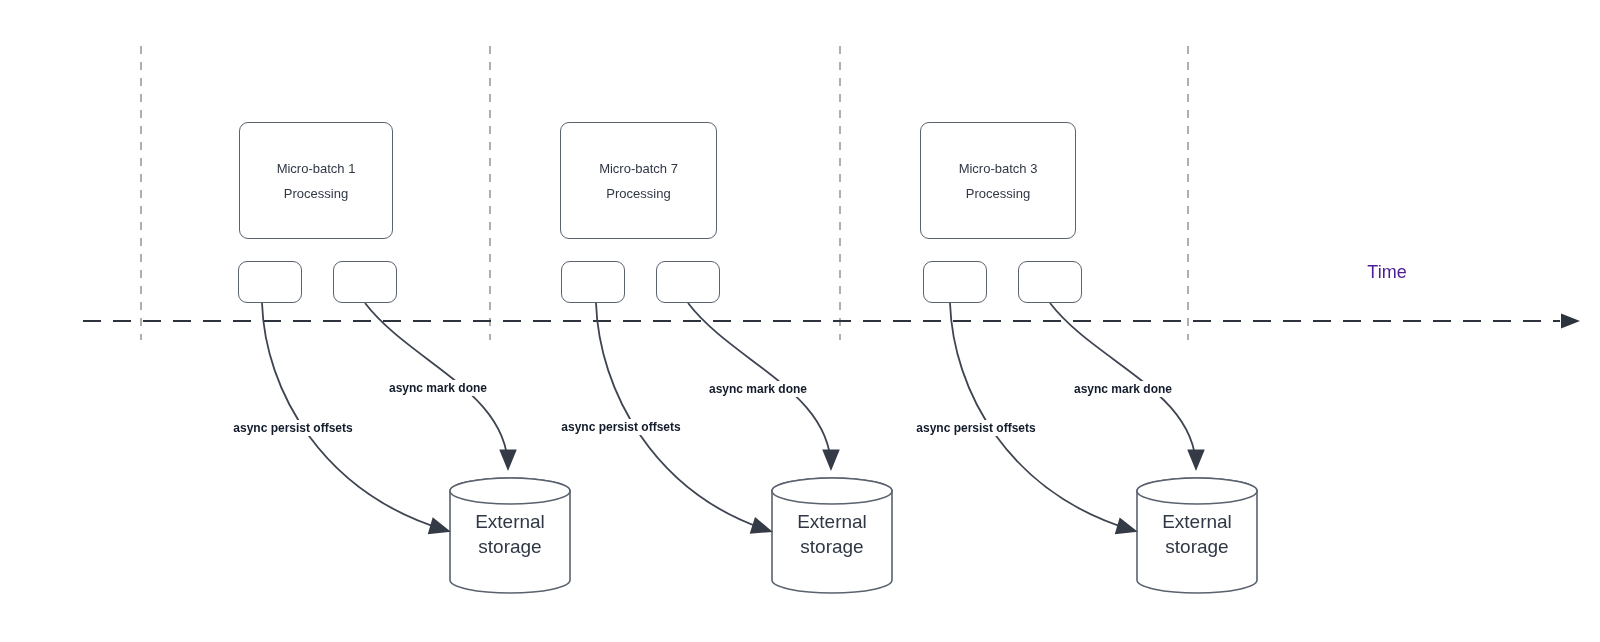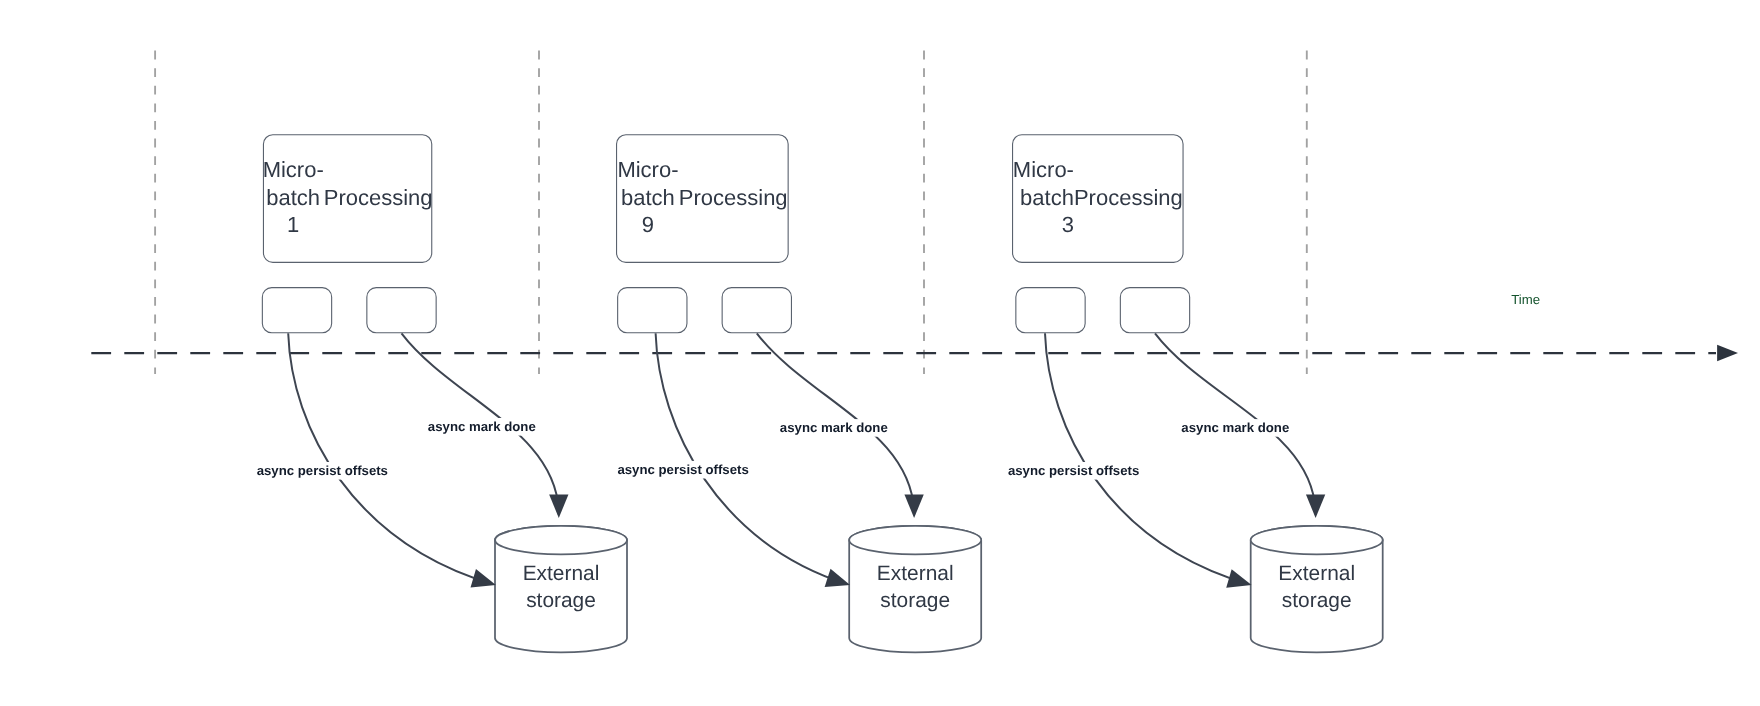--- a/index.html
+++ b/index.html
@@ -12,24 +12,24 @@
     overflow: hidden;
   }
   .layer { position: absolute; left: 0; top: 0; width: 1600px; height: 642px; }
   .proc-box {
     position: absolute;
     box-sizing: border-box;
     background: #ffffff;
     border: 1.6px solid #5a626e;
     border-radius: 9px;
     display: flex;
-    flex-direction: row;
+    flex-direction: column;
     justify-content: center;
     align-items: center;
-    font-size: 20px;
+    font-size: 13px;
     line-height: 25px;
     color: #303845;
     text-align: center;
   }
   .mini-box {
     position: absolute;
     box-sizing: border-box;
     width: 64px;
     height: 42px;
     background: #ffffff;
@@ -51,22 +51,22 @@
     width: 124px;
     transform: translateX(-50%);
     text-align: center;
     font-size: 19px;
     line-height: 25px;
     color: #303845;
   }
   .time-label {
     position: absolute;
     transform: translate(-50%, -50%);
-    font-size: 12px;
-    color: #14532d;
+    font-size: 18px;
+    color: #4c1d95;
     white-space: nowrap;
   }
 </style>
 </head>
 <body>
 
 <div class="canvas">
 
   <svg class="layer" width="1600" height="642" viewBox="0 0 1600 642" xmlns="http://www.w3.org/2000/svg">
     <defs>
@@ -113,21 +113,21 @@
   <div class="mini-box" style="left:238px; top:261px;"></div>
   <div class="mini-box" style="left:333px; top:261px;"></div>
   <div class="arrow-label" style="left:293px; top:428px;">async persist offsets</div>
   <div class="arrow-label" style="left:438px; top:388px;">async mark done</div>
   <div class="storage-label" style="left:510px; top:509px;">
     <span style="display:block;">External</span>
     <span style="display:block;">storage</span>
   </div>
 
   <div class="proc-box" style="left:560px; top:122px; width:157px; height:117px;">
-    <span>Micro-batch 9</span>
+    <span>Micro-batch 7</span>
     <span>Processing</span>
   </div>
   <div class="mini-box" style="left:561px; top:261px;"></div>
   <div class="mini-box" style="left:656px; top:261px;"></div>
   <div class="arrow-label" style="left:621px; top:427px;">async persist offsets</div>
   <div class="arrow-label" style="left:758px; top:389px;">async mark done</div>
   <div class="storage-label" style="left:832px; top:509px;">
     <span style="display:block;">External</span>
     <span style="display:block;">storage</span>
   </div>

